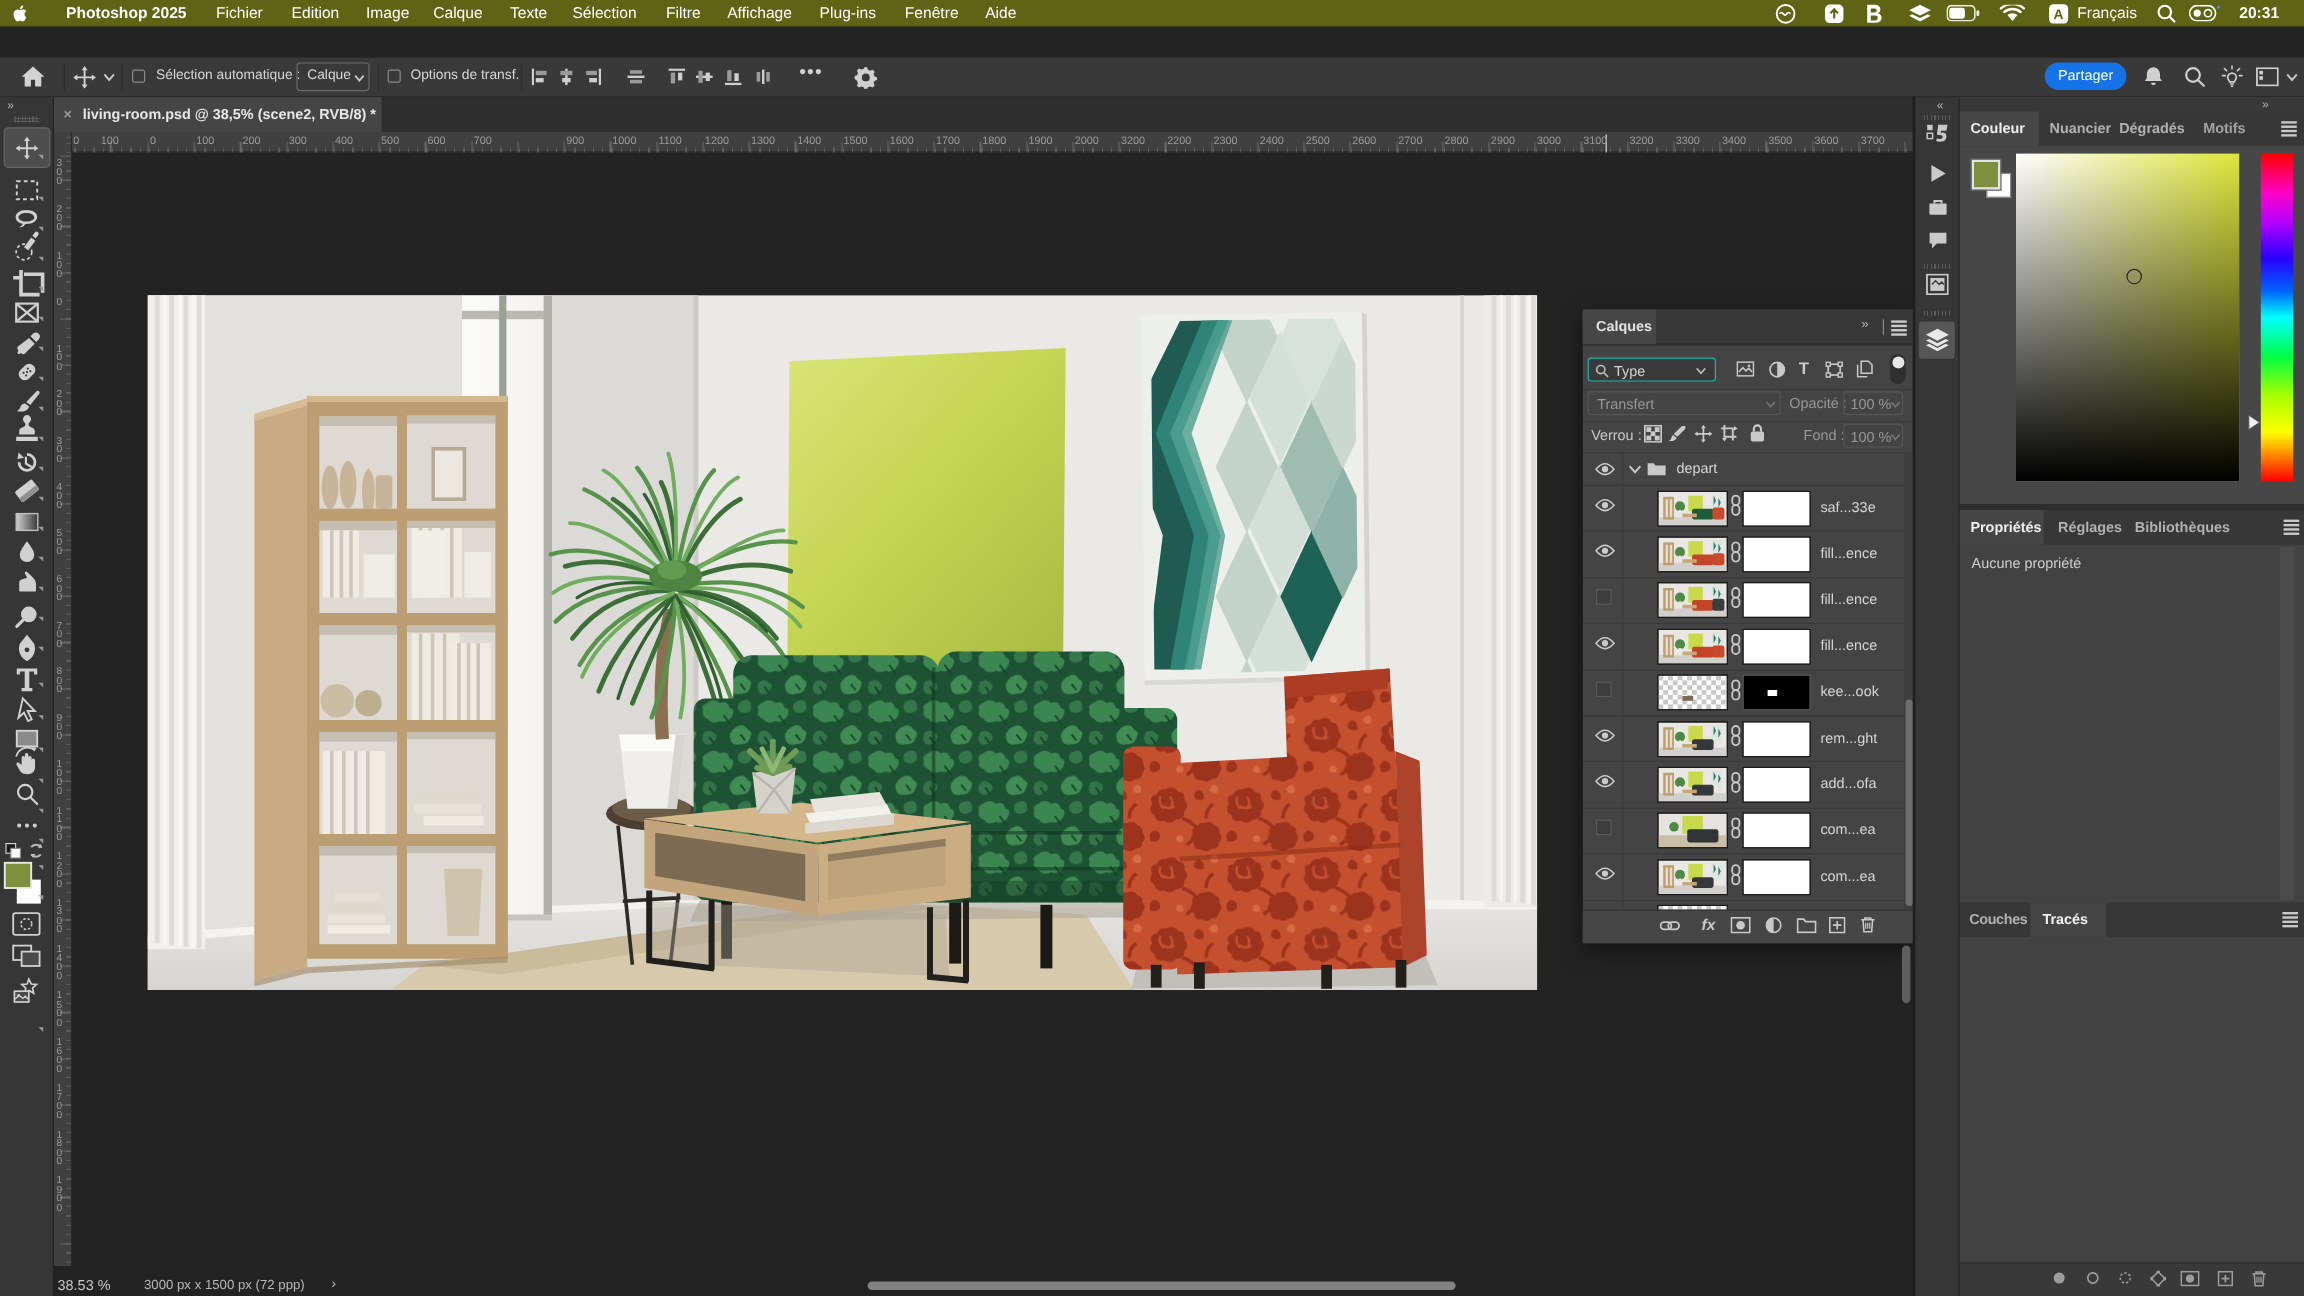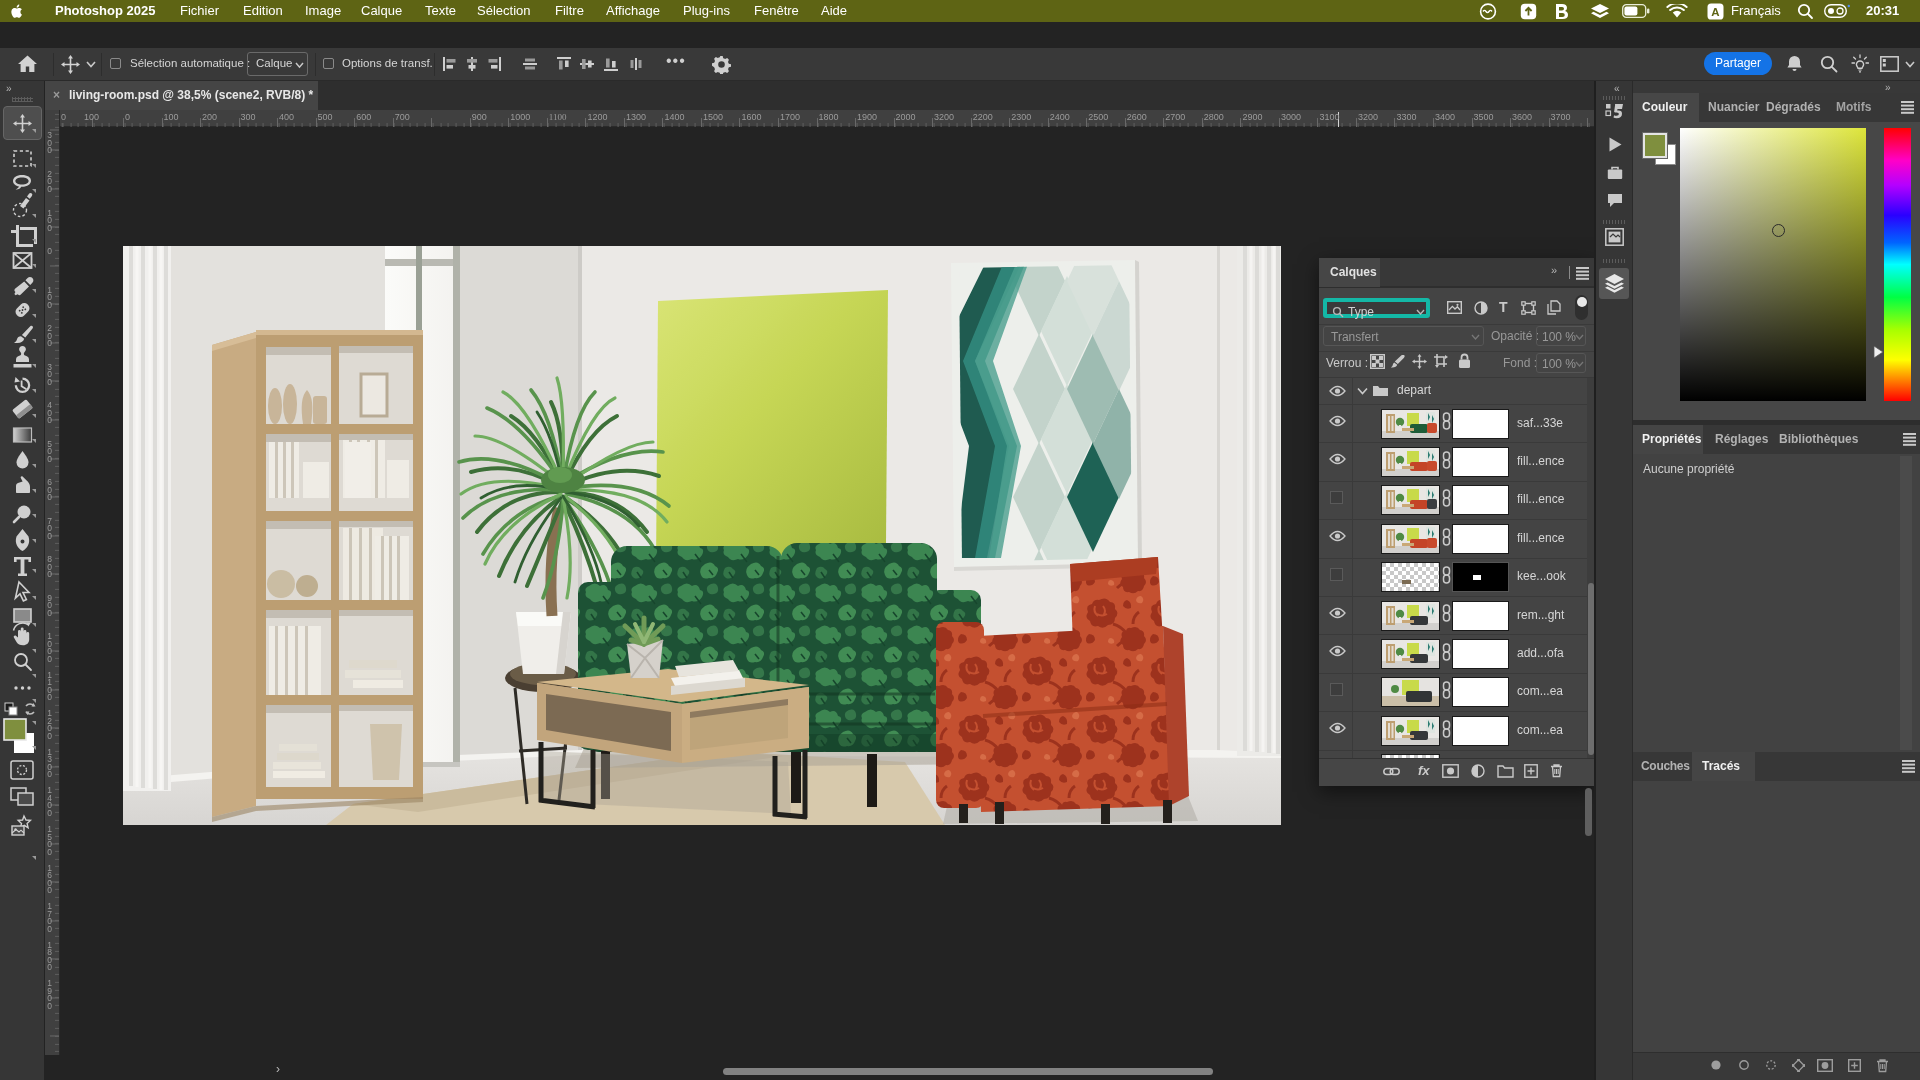--- a/index.html
+++ b/index.html
@@ -347,21 +347,21 @@
       <span class="rnum" style="left:103.5px;top:2px;">100</span>
       <span class="rnum" style="left:142.1px;top:2px;">200</span>
       <span class="rnum" style="left:180.6px;top:2px;">300</span>
       <span class="rnum" style="left:219.1px;top:2px;">400</span>
       <span class="rnum" style="left:257.6px;top:2px;">500</span>
       <span class="rnum" style="left:296.2px;top:2px;">600</span>
       <span class="rnum" style="left:334.7px;top:2px;">700</span>
       <span class="rnum" style="left:373.2px;top:2px;margin-top:29px;">800</span>
       <span class="rnum" style="left:411.8px;top:2px;">900</span>
       <span class="rnum" style="left:450.3px;top:2px;">1000</span>
-      <span class="rnum" style="left:488.8px;top:2px;font-family:Liberation Serif, serif;">1100</span>
+      <span class="rnum" style="left:488.8px;top:2px;">1100</span>
       <span class="rnum" style="left:527.4px;top:2px;">1200</span>
       <span class="rnum" style="left:565.9px;top:2px;">1300</span>
       <span class="rnum" style="left:604.4px;top:2px;">1400</span>
       <span class="rnum" style="left:643.0px;top:2px;">1500</span>
       <span class="rnum" style="left:681.5px;top:2px;">1600</span>
       <span class="rnum" style="left:720.0px;top:2px;text-align:center;">1700</span>
       <span class="rnum" style="left:758.5px;top:2px;">1800</span>
       <span class="rnum" style="left:797.1px;top:2px;">1900</span>
       <span class="rnum" style="left:835.6px;top:2px;">2000</span>
       <span class="rnum" style="left:874.1px;top:2px;">3200</span>
@@ -761,21 +761,21 @@
 </svg>
 </div>
 
 <div id="calques" class="abs">
       <div class="abs" style="left:0;top:0;width:275px;height:29px;background:#383838;border-bottom:1px solid #2e2e2e;"></div>
       <div class="abs" style="left:0;top:0;width:61px;height:29px;background:#464646;"></div>
       <span class="abs" style="left:11px;top:7px;font-weight:bold;color:#e2e2e2;">Calques</span>
       <span class="abs" style="left:232px;top:6px;color:#b5b5b5;font-size:11px;">»</span>
       <div class="abs" style="left:250px;top:8px;width:1px;height:13px;background:#8a8a8a;"></div>
       <div class="abs" style="left:257px;top:9px;width:13px;height:1.6px;background:#c9c9c9;box-shadow:0 3.6px #c9c9c9, 0 7.2px #c9c9c9, 0 10.8px #c9c9c9;"></div>
-      <div class="abs" style="left:4px;top:40px;width:107px;height:20px;background:#3a3a3a;border:4px solid #14b8a6;border-radius:3px;">
+      <div class="abs" style="left:4px;top:40px;width:107px;height:20px;background:#3a3a3a;border:1px solid #14b8a6;border-radius:3px;">
         <svg class="abs" style="left:5px;top:4px;" width="12" height="12" viewBox="0 0 12 12">
           <circle cx="5" cy="5" r="3.4" fill="none" stroke="#b9b9b9" stroke-width="1.4"></circle>
           <path d="M7.6 7.6 L11 11" stroke="#b9b9b9" stroke-width="1.4"></path>
         </svg>
         <span class="abs" style="left:21px;top:3px;color:#d2d2d2;">Type</span>
         <svg class="abs" style="left:89px;top:7px;" width="9" height="7" viewBox="0 0 9 7">
           <path d="M1 1 L4.5 5 L8 1" stroke="#b9b9b9" stroke-width="1.4" fill="none"></path>
         </svg>
       </div>
       <svg class="abs" style="left:128px;top:43px;" width="15" height="13" viewBox="0 0 15 13">
@@ -1327,19 +1327,23 @@
       <svg class="abs" style="left:215px;top:978px;" width="13" height="13" viewBox="0 0 13 13">
         <rect x="0.7" y="0.7" width="11.6" height="11.6" fill="none" stroke="#9d9d9d" stroke-width="1.4"></rect>
         <path d="M6.5 3.2 V9.8 M3.2 6.5 H9.8" stroke="#9d9d9d" stroke-width="1.4"></path>
       </svg>
       <svg class="abs" style="left:243px;top:977px;" width="13" height="15" viewBox="0 0 13 15">
         <path d="M1 3.5 h11 M4 3.5 V2 h5 v1.5 M2.5 3.5 l.8 10 h6.4 l.8-10" fill="none" stroke="#9d9d9d" stroke-width="1.3"></path>
         <path d="M4.8 6 v5 M6.5 6 v5 M8.2 6 v5" stroke="#9d9d9d" stroke-width="1"></path>
       </svg>
     </div>
 
+<div id="status" class="abs">
+  <span class="abs" style="left:2px; top:9px;">38.53 %</span>
+  <span class="abs" style="left:74px; top:10px; font-size:11px; color:#b8b8b8;">3000 px x 1500 px (72 ppp)</span>
+</div>
 
 <div class="abs" style="left:1594px; top:81px; width:2px; height:999px; background:#1f1f1f;"></div>
 <div class="abs" style="left:1632px; top:81px; width:1px; height:999px; background:#2a2a2a;"></div>
 <div class="abs" style="left:723px; top:1068px; width:490px; height:7px; background:#828282; border-radius:4px;"></div>
 <div class="abs" style="left:1585px; top:788px; width:7px; height:48px; background:#5f5f5f; border-radius:4px;"></div>
 <span class="abs" style="left:276px; top:1062px; color:#b8b8b8; font-size:12px;">›</span>
 </div>
 
 </body></html>

